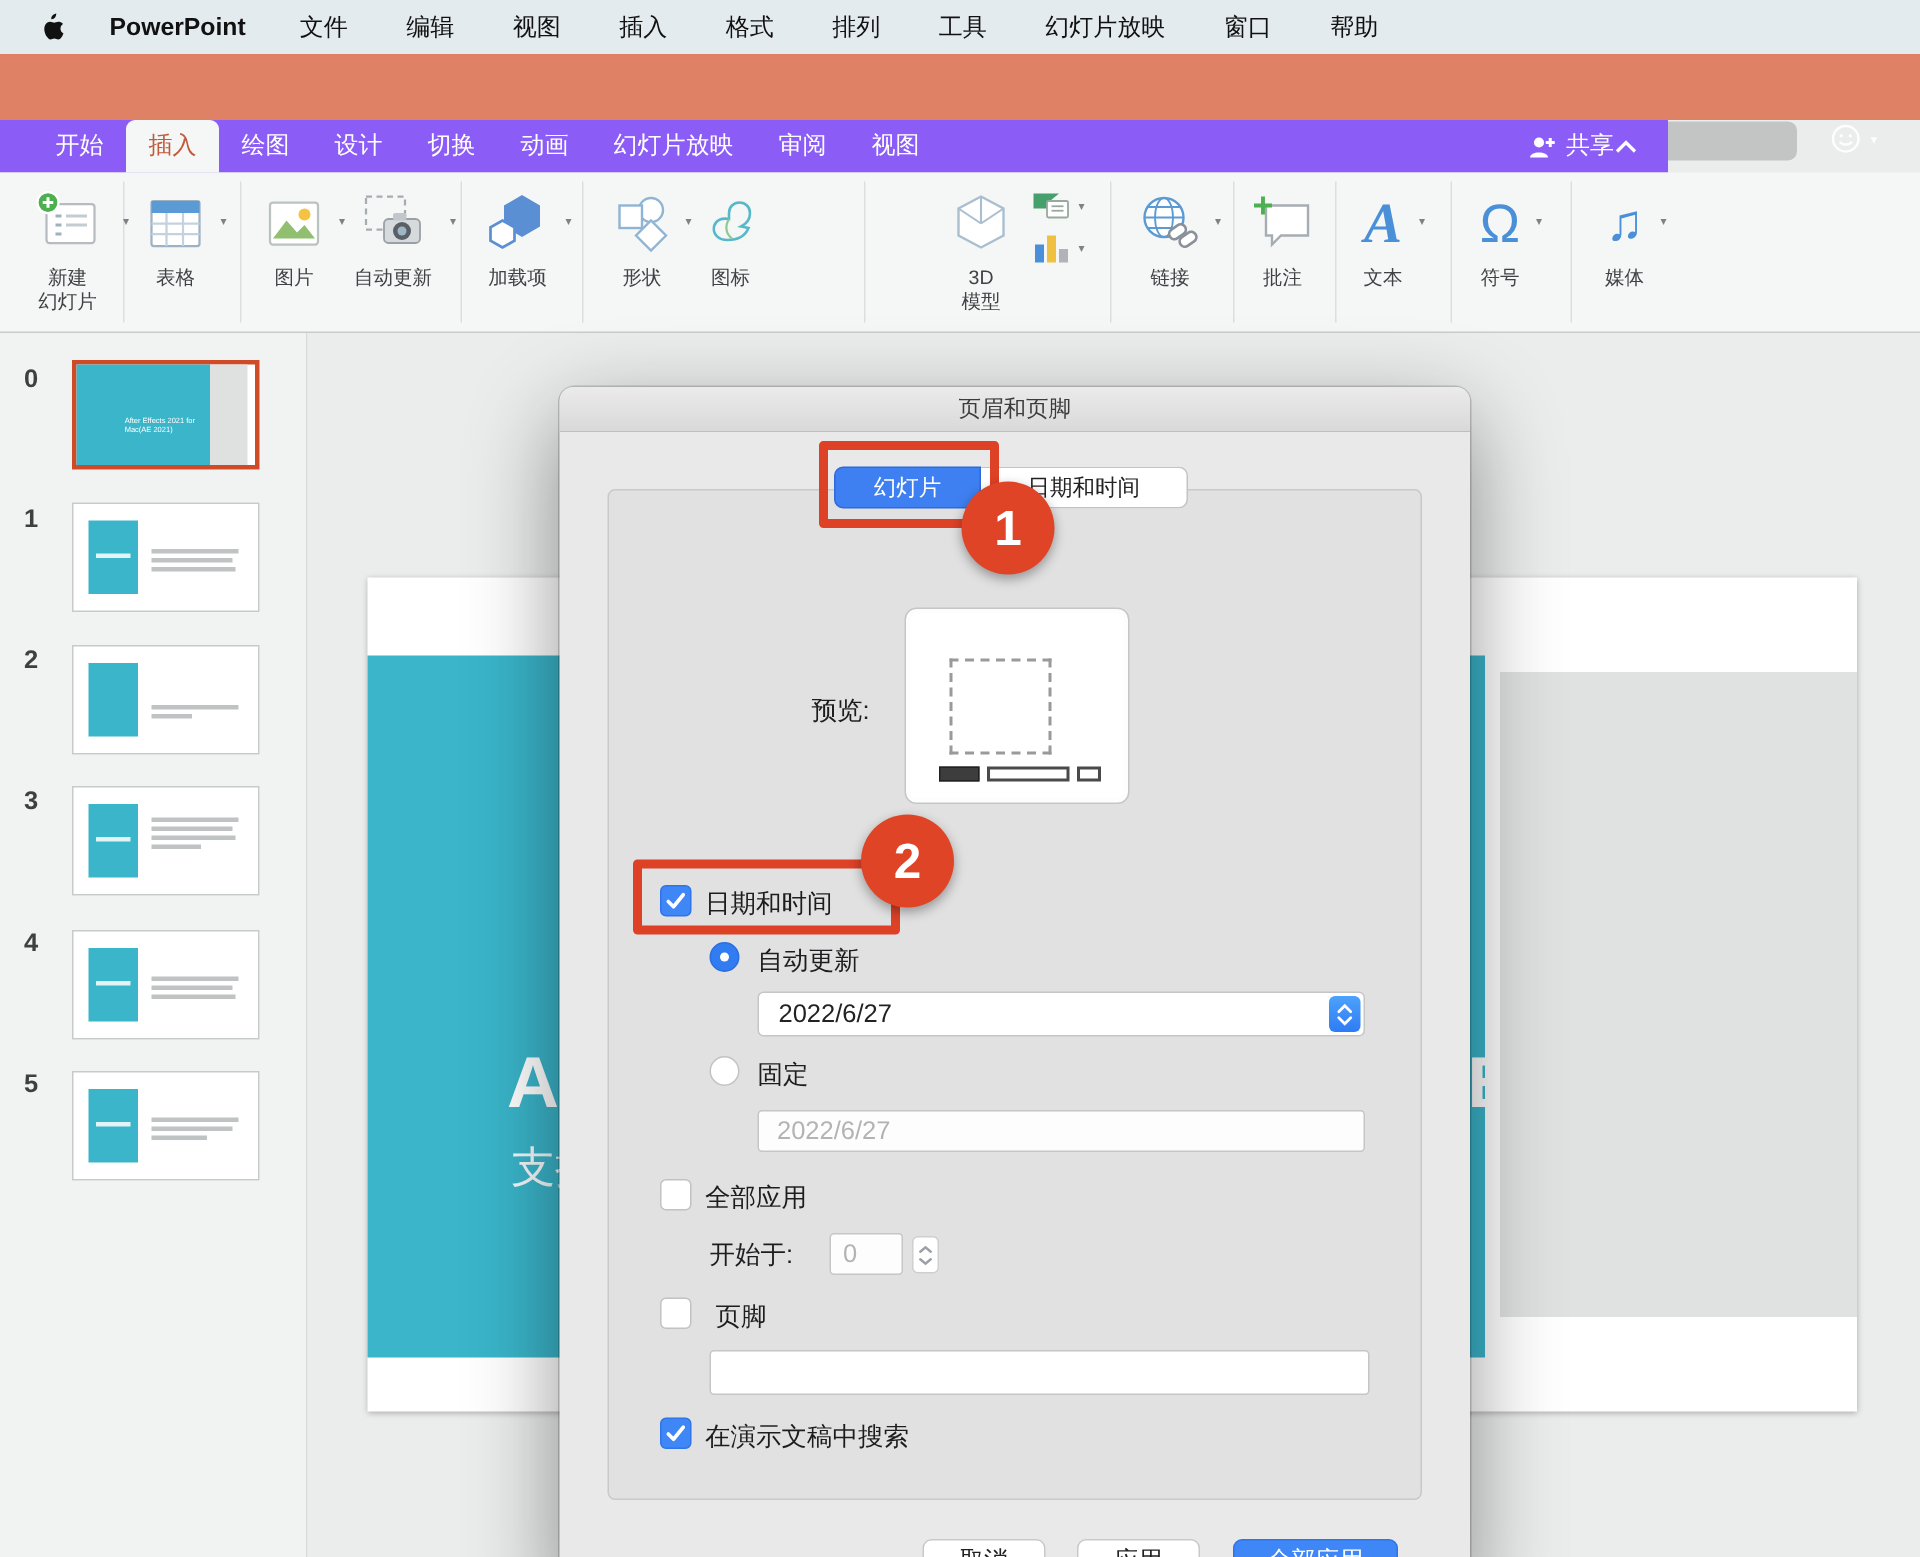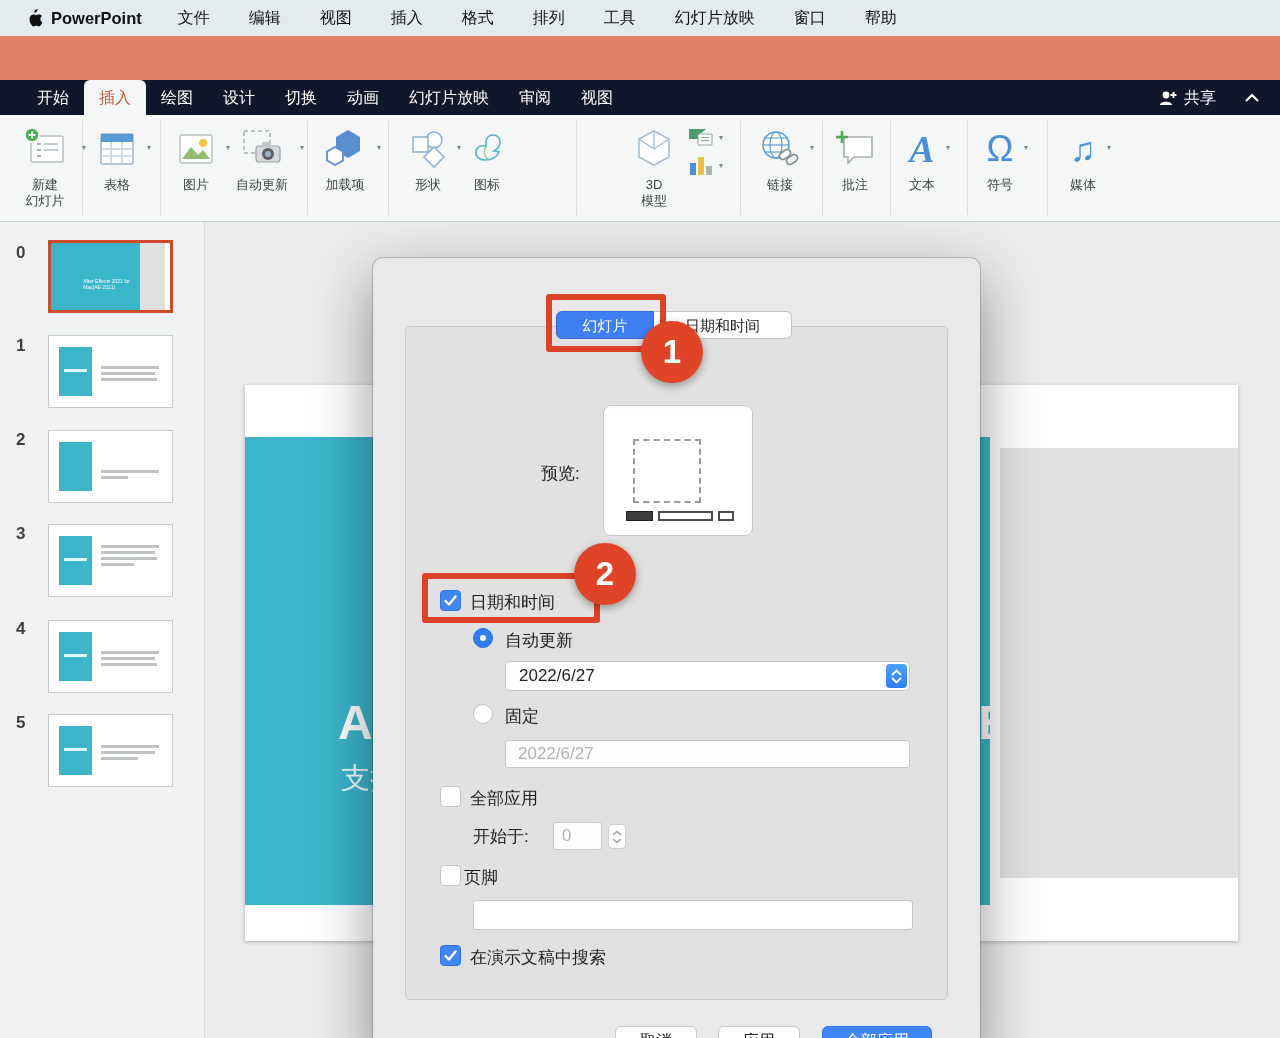--- a/index.html
+++ b/index.html
@@ -4,21 +4,21 @@
 <style>
   * { margin:0; padding:0; box-sizing:border-box; }
   html,body { width:1280px; height:1038px; overflow:hidden; }
   body { font-family:"Liberation Sans","DejaVu Sans",sans-serif; }
   #app { position:relative; width:1280px; height:1038px; background:#ebeded; overflow:hidden; }
 
   
   #menubar { position:absolute; left:0; top:0; width:1280px; height:36px; background:#e4ebef;
              display:flex; align-items:center; color:#111; font-size:16px; }
   #menubar .apple { margin-left:26px; width:17px; height:20px; }
-  #menubar .appname { font-weight:700; font-size:16.5px; margin-left:8px; margin-right:36px; }
+  #menubar .appname { font-weight:700; font-size:16.5px; margin-left:30px; margin-right:36px; }
   #menubar .mitem { margin-right:39px; white-space:nowrap; }
 
   
   #titlebar { position:absolute; left:0; top:36px; width:1280px; height:44px; background:#df8164; }
   .tlight { position:absolute; top:50px; width:15px; height:15px; border-radius:50%;
             background:#e3e2e1; border:1px solid rgba(0,0,0,.12); }
   #titlebar .vsep { position:absolute; left:100px; top:48px; width:1px; height:20px; background:rgba(0,0,0,.15); }
   .tb-ico { position:absolute; top:46px; }
   .tb-caret { position:absolute; color:rgba(255,255,255,.85); font-size:9px; }
   #doc-title { position:absolute; left:606px; top:46px; color:#fff; font-size:16.5px; font-weight:600; white-space:nowrap; }
@@ -27,26 +27,26 @@
   #doc-proxy::after { content:""; position:absolute; left:3px; top:5px; width:9px; height:2px; background:#d98a5f;
                box-shadow:0 4px 0 #bfc4c7, 0 8px 0 #bfc4c7; }
   #search-box { position:absolute; left:808px; top:45px; width:390px; height:26px; background:rgba(0,0,0,.17);
                 border-radius:6px; display:flex; align-items:center; }
   #search-box input { background:transparent; border:none; outline:none; color:#fff; font-size:15px; width:300px;
                 font-family:inherit; }
   #search-box input::placeholder { color:rgba(255,244,238,.85); }
   #smiley { position:absolute; left:1220px; top:46px; }
 
   
-  #tabrow { position:absolute; left:0; top:80px; width:1280px; height:35px; background:#0f172a;
+  #tabrow { position:absolute; left:0; top:80px; width:1112px; height:35px; background:#8b5cf6;
             display:flex; align-items:stretch; color:#fff; font-size:16px; }
   .rtab { line-height:35px; padding:0 15px; white-space:nowrap; }
   .rtab.sel { background:#f5f6f6; color:#c05a3a; border-radius:6px 6px 0 0; }
   #tabrow .spacer { flex:1; }
-  #share-btn { display:flex; align-items:center; gap:6px; line-height:35px; margin-right:28px; }
+  #share-btn { display:flex; align-items:center; gap:6px; line-height:35px; }
   #collapse-ribbon { margin-right:20px; display:flex; align-items:center; }
 
   
   #ribbon { position:absolute; left:0; top:115px; width:1280px; height:107px; background:#f5f6f6;
             border-bottom:1px solid #c9cccc; }
   .rsep { position:absolute; top:6px; width:1px; height:94px; background:#dcdedf; }
   .rbtn { position:absolute; top:10px; text-align:center; color:#3f4345; font-size:13px; }
   .rbtn .ic { height:48px; display:flex; align-items:center; justify-content:center; position:relative; }
   .rbtn .lbl { margin-top:4px; line-height:16px; white-space:nowrap; }
   .rcaret { position:absolute; color:#7c8387; font-size:8px; top:18px; }
@@ -494,20 +494,21 @@
     <div id="slide">
       <div id="slide-teal">
         <div id="slide-title">After Effects 2021 for Mac(AE 2021)</div>
         <div id="slide-sub">支持</div>
       </div>
       <div id="slide-gray"></div>
     </div>
   </div>
 
   <div id="dialog">
+    <div id="dlg-titlebar">页眉和页脚</div>
     <div id="dlg-box"></div>
 
     <div class="seg" id="seg-slide">幻灯片</div>
     <div class="seg" id="seg-notes">日期和时间</div>
 
     <div class="dlg-label" style="left:168px; top:204px">预览:</div>
     <div id="preview-box">
       <div id="preview-dashed"></div>
       <div class="pv-bar" id="pv-date"></div>
       <div class="pv-bar" id="pv-footer"></div>
@@ -548,21 +549,21 @@
     <div id="start-stepper">
       <svg width="10" height="6" viewBox="0 0 10 6">
           <polyline points="1.5,4.5 5,1.5 8.5,4.5" fill="none" stroke="#9aa0a5" stroke-width="1.6" stroke-linecap="round"></polyline>
         </svg>
       <svg width="10" height="6" viewBox="0 0 10 6">
           <polyline points="1.5,1.5 5,4.5 8.5,1.5" fill="none" stroke="#9aa0a5" stroke-width="1.6" stroke-linecap="round"></polyline>
         </svg>
     </div>
 
     <div class="cbox" style="left:67px; top:607px"></div>
-    <div class="dlg-label" style="left:91px; top:608px">页脚</div>
+    <div class="dlg-label" style="left:104px; top:608px">页脚</div>
     <input class="field" style="left: 100px; top: 642px; width: 440px; height: 30px;">
 
     <div class="cbox on" style="left:67px; top:687px">
       <svg width="19" height="19" viewBox="0 0 19 19">
         <polyline points="4.5,10 8,13.5 14.5,5.5" fill="none" stroke="#fff" stroke-width="2.4" stroke-linecap="round" stroke-linejoin="round"></polyline>
       </svg>
     </div>
     <div class="dlg-label" style="left:97px; top:688px">在演示文稿中搜索</div>
 
     <div class="dlg-btn" style="left:242px; width:82px">取消</div>

